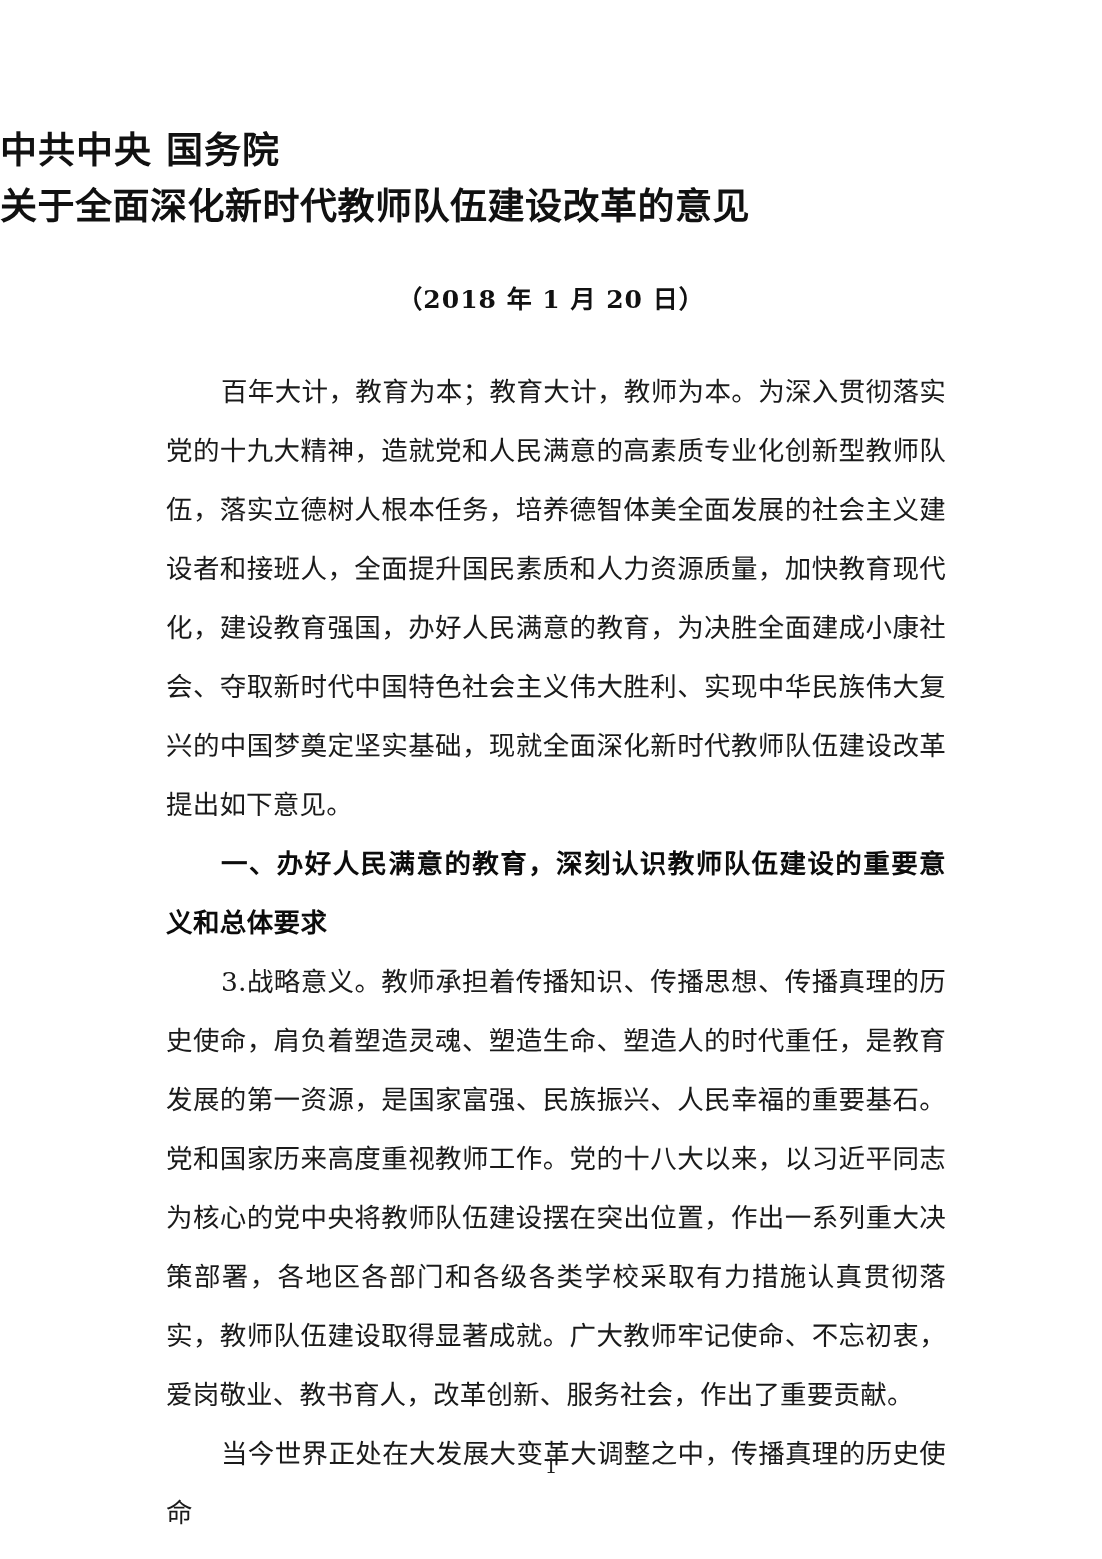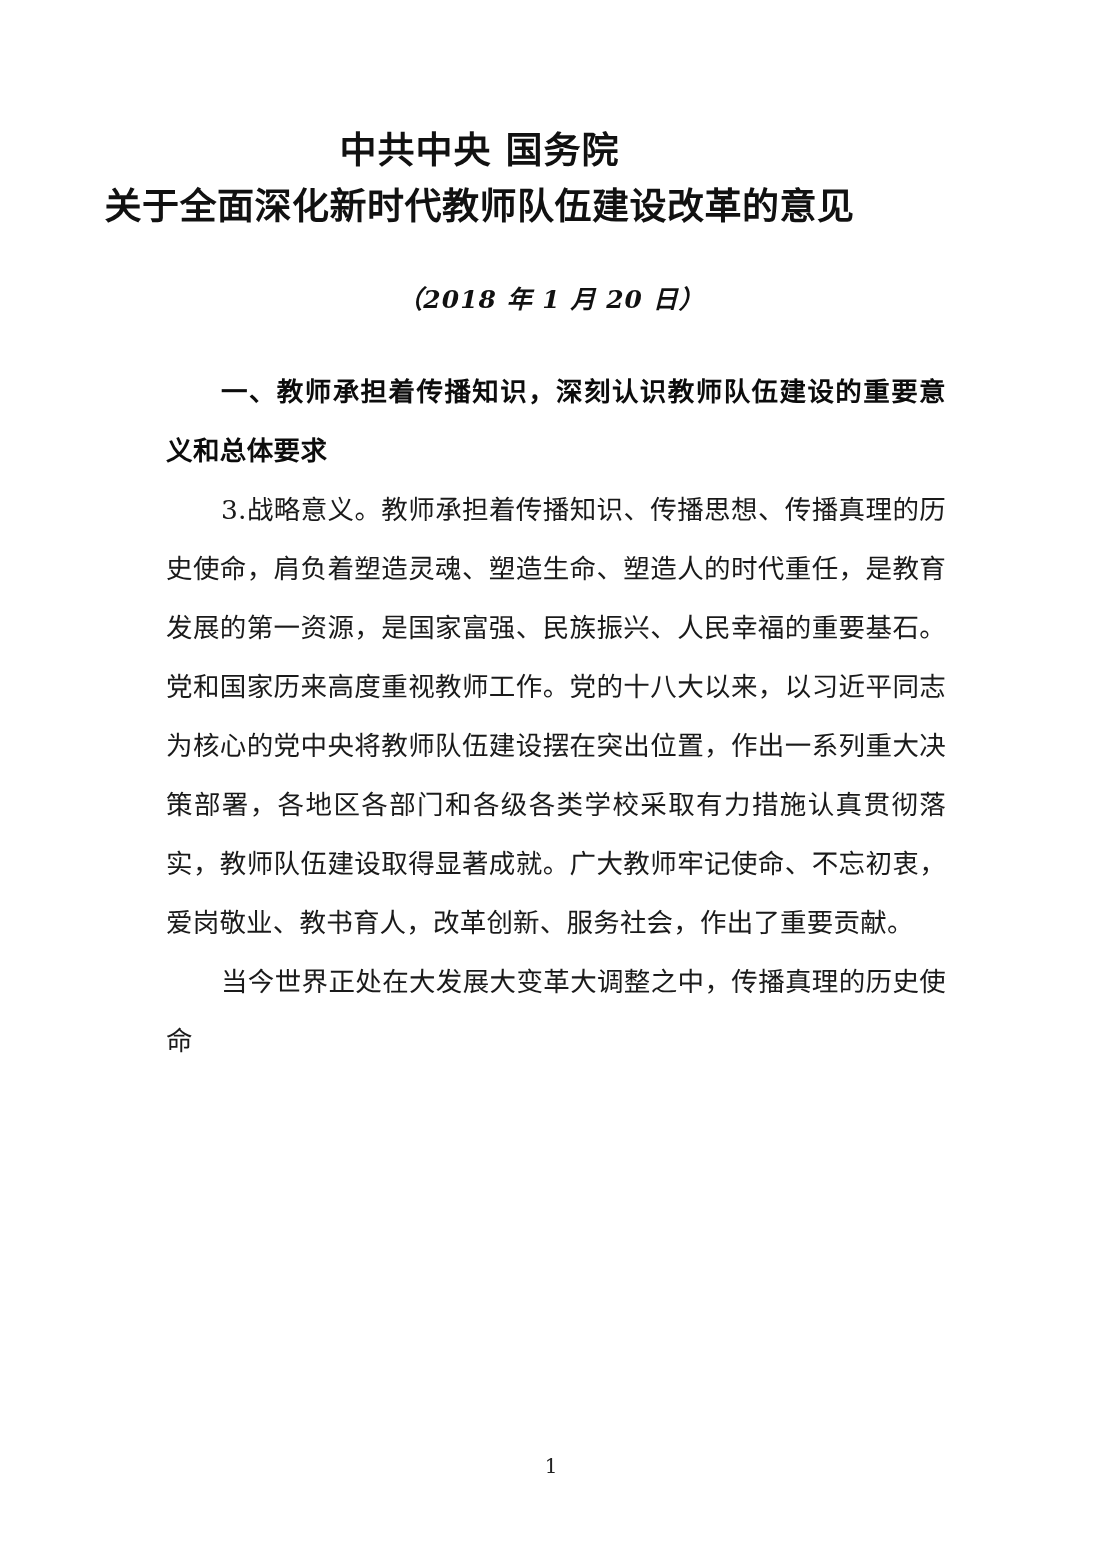--- a/index.html
+++ b/index.html
@@ -20,22 +20,20 @@
     font-family: "DejaVu Serif", "Liberation Serif", serif;
     color: #1a1a1a;
   }
 
   
   .title-block {
     position: absolute;
     left: 0;
     top: 122px;
     width: 895px;
-    text-align: center;
-    padding-left: 32px;
   }
 
   .doc-title-line {
     font-family: "DejaVu Serif", "Liberation Serif", serif;
     font-weight: 700;
     font-size: 37px;
     line-height: 56px;
     letter-spacing: 1px;
     color: #111111;
     white-space: nowrap;
@@ -51,21 +49,20 @@
     left: 0;
     top: 283px;
     width: 1102px;
     text-align: center;
     font-family: "DejaVu Serif", "Liberation Serif", serif;
     font-weight: 700;
     font-size: 25px;
     line-height: 34px;
     letter-spacing: 1px;
     color: #111111;
-    font-style: italic;
   }
 
   
   .body-area {
     position: absolute;
     left: 166px;
     top: 362px;
     width: 780px;
   }
 
@@ -111,22 +108,23 @@
 
   <div class="title-block">
     <div class="doc-title-line line1">中共中央 国务院</div>
     <div class="doc-title-line line2">关于全面深化新时代教师队伍建设改革的意见</div>
   </div>
 
   <div class="doc-date">（2018 年 1 月 20 日）</div>
 
   <div class="body-area">
 
+    <p class="para indent">百年大计，教育为本；教育大计，教师为本。为深入贯彻落实党的十九大精神，造就党和人民满意的高素质专业化创新型教师队伍，落实立德树人根本任务，培养德智体美全面发展的社会主义建设者和接班人，全面提升国民素质和人力资源质量，加快教育现代化，建设教育强国，办好人民满意的教育，为决胜全面建成小康社会、夺取新时代中国特色社会主义伟大胜利、实现中华民族伟大复兴的中国梦奠定坚实基础，现就全面深化新时代教师队伍建设改革提出如下意见。</p>
 
-    <p class="para indent heading">一、教师承担着传播知识，深刻认识教师队伍建设的重要意义和总体要求</p>
+    <p class="para indent heading">一、办好人民满意的教育，深刻认识教师队伍建设的重要意义和总体要求</p>
 
     <p class="para indent">3.战略意义。教师承担着传播知识、传播思想、传播真理的历史使命，肩负着塑造灵魂、塑造生命、塑造人的时代重任，是教育发展的第一资源，是国家富强、民族振兴、人民幸福的重要基石。党和国家历来高度重视教师工作。党的十八大以来，以习近平同志为核心的党中央将教师队伍建设摆在突出位置，作出一系列重大决策部署，各地区各部门和各级各类学校采取有力措施认真贯彻落实，教师队伍建设取得显著成就。广大教师牢记使命、不忘初衷，爱岗敬业、教书育人，改革创新、服务社会，作出了重要贡献。</p>
 
     <p class="para indent">当今世界正处在大发展大变革大调整之中，传播真理的历史使命</p>
 
   </div>
 
   <div class="page-number">1</div>
 
 </div>

